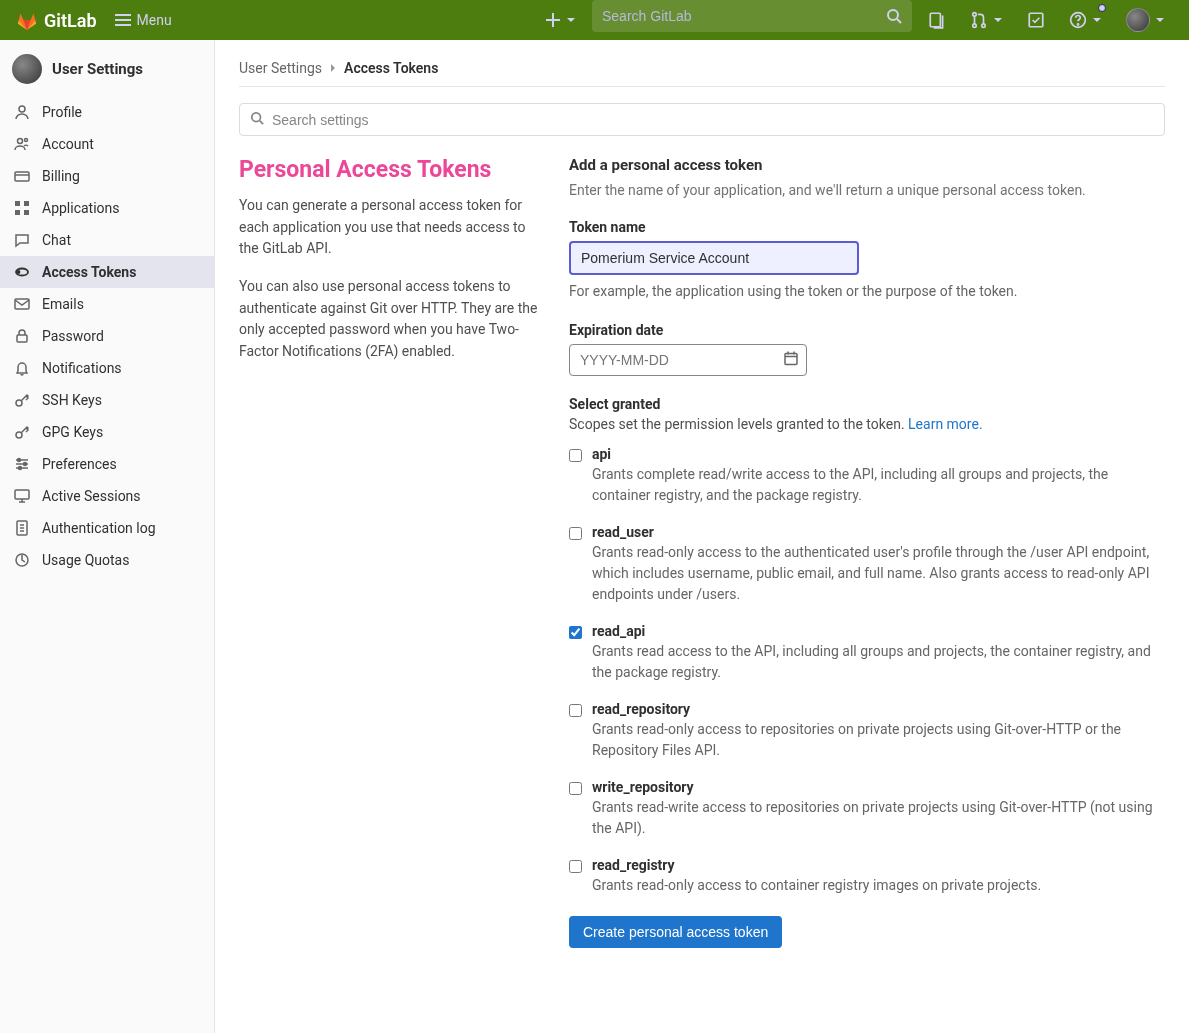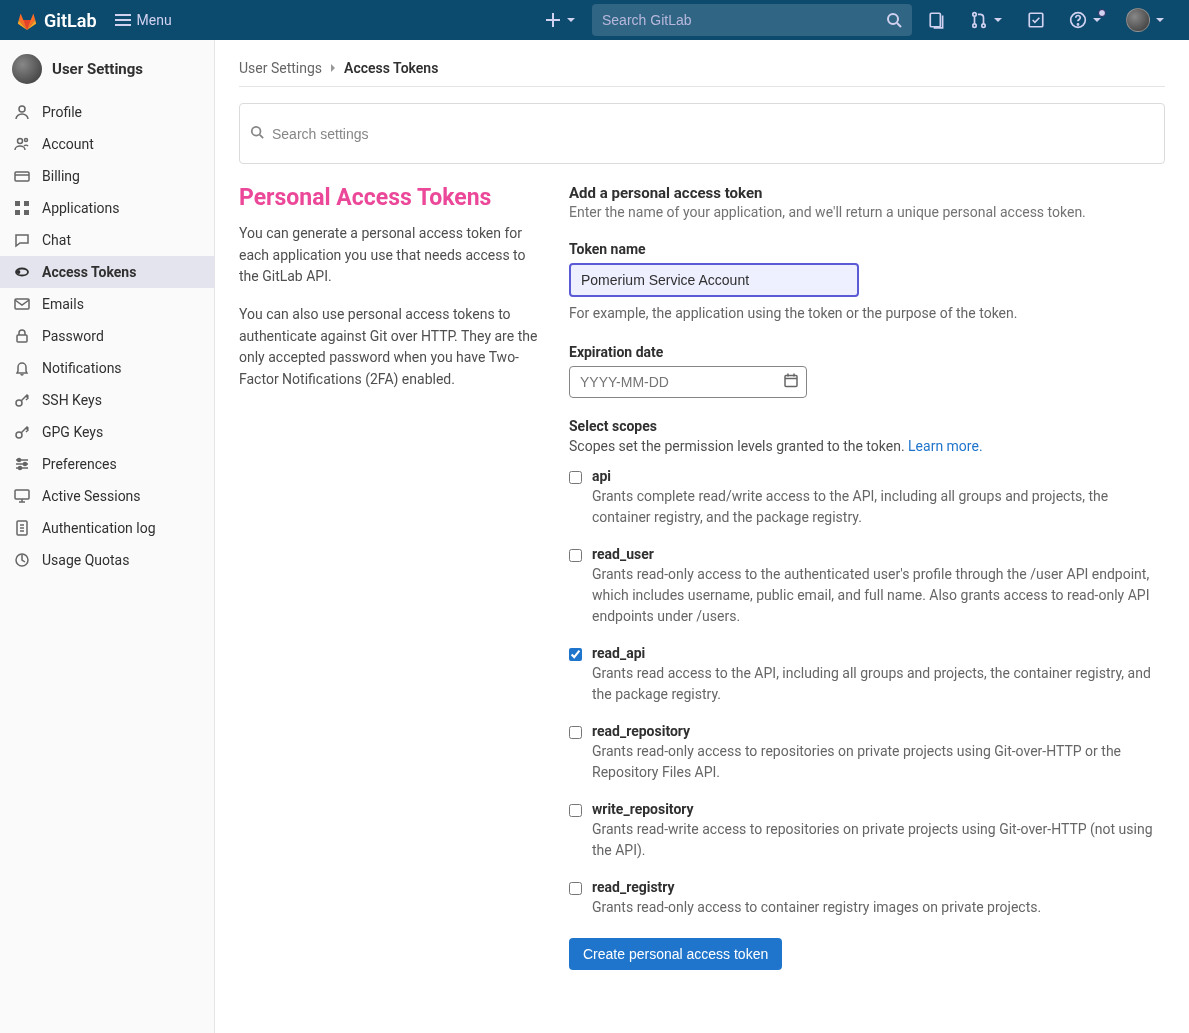--- a/index.html
+++ b/index.html
@@ -4,24 +4,23 @@
 <style>
   * { box-sizing: border-box; margin: 0; padding: 0; }
   body {
     font-family: -apple-system, BlinkMacSystemFont, "Segoe UI", Roboto, "Helvetica Neue", Arial, sans-serif;
     font-size: 14px;
     color: #303030;
     background: #fff;
   }
   
   .navbar {
-    background: #0c4a6e;
+    background: #4d7c0f;
     height: 40px;
     display: flex;
-    align-items: center;
     padding: 0 16px;
     gap: 8px;
     color: #fff;
   }
   .navbar svg { display: block; }
   .brand { display: flex; align-items: center; gap: 6px; }
   .brand-text { font-size: 18px; font-weight: 600; color: #fff; }
   .menu-btn {
     display: flex; align-items: center; gap: 6px;
     padding: 4px 10px; cursor: pointer; border-radius: 4px;
@@ -84,36 +83,36 @@
   
   .main { flex: 1; overflow-y: auto; padding: 16px 24px 40px 24px; }
   .breadcrumbs { display: flex; align-items: center; gap: 6px; font-size: 14px; color: #666; padding: 4px 0 10px 0; }
   .breadcrumbs .sep svg { display: block; }
   .breadcrumbs .current { color: #303030; font-weight: 600; }
   hr.divider { border: none; border-top: 1px solid #e5e5e5; margin-bottom: 16px; }
 
   .settings-search {
     display: flex; align-items: center; gap: 8px;
     border: 1px solid #dbdbdb; border-radius: 4px;
-    padding: 21px 10px; margin-bottom: 20px;
+    padding: 7px 10px; margin-bottom: 20px;
     color: #666;
   }
   .settings-search input {
     border: none; outline: none; flex: 1; font-size: 14px;
   }
   .settings-search input::placeholder { color: #868686; }
 
   .content-cols { display: flex; gap: 30px; }
   .col-left { width: 300px; flex: 0 0 300px; }
   .col-right { flex: 1; }
 
   h1.page-title { font-size: 23px; font-weight: 700; margin-bottom: 12px; color: #ec4899; }
   .col-left p { color: #4f4f4f; line-height: 1.55; margin-bottom: 16px; }
 
-  h4.section-head { font-size: 15px; font-weight: 700; color: #303030; }
+  h4.section-head { font-size: 15px; font-weight: 700; margin-bottom: 6px; color: #303030; }
   .section-sub { color: #737373; margin-bottom: 18px; line-height: 1.5; }
 
   .form-group { margin-bottom: 20px; }
   .form-label { font-weight: 700; display: block; margin-bottom: 6px; color: #303030; }
   .form-help { color: #666; font-size: 14px; margin-top: 6px; line-height: 1.5; }
   input.text-input {
     width: 290px; padding: 7px 10px; border: 1px solid #868686;
     border-radius: 4px; font-size: 14px; outline: none;
   }
   input.text-input.highlight {
@@ -415,21 +414,21 @@
             <span class="cal-icon"><svg width="16" height="16" viewBox="0 0 16 16" fill="none" stroke="currentColor" stroke-width="1.5">
                   <rect x="2" y="3" width="12" height="11" rx="1"></rect>
                   <line x1="2" y1="6" x2="14" y2="6"></line>
                   <line x1="5" y1="1" x2="5" y2="4"></line>
                   <line x1="11" y1="1" x2="11" y2="4"></line>
                 </svg></span>
           </div>
         </div>
 
         <div class="form-group">
-          <div class="scopes-head">Select scopes</div>
+          <div class="scopes-head">Select granted</div>
           <div class="scopes-sub">
             <span>Scopes set the permission levels granted to the token. </span><a href="#">Learn more.</a>
           </div>
 
           <div id="scopes-container">
               <div class="scope-item">
                 <input type="checkbox" class="" style="">
                 <div class="scope-body">
                   <div class="scope-name">api</div>
                   <div class="scope-desc">Grants complete read/write access to the API, including all groups and projects, the container registry, and the package registry.</div>

